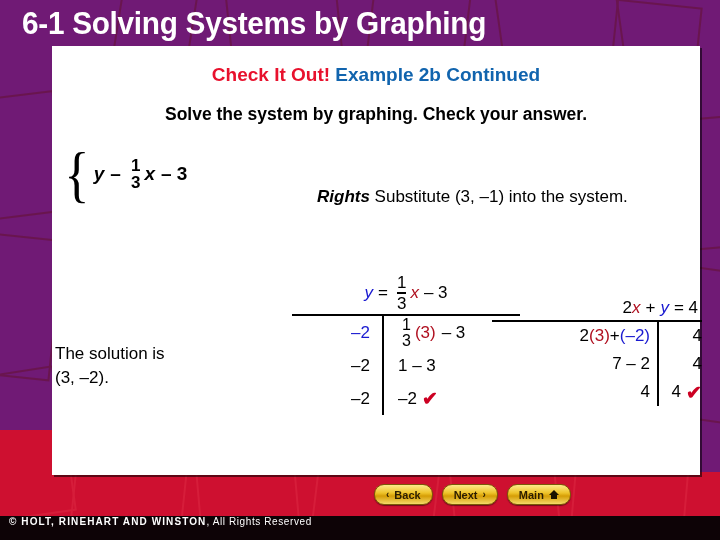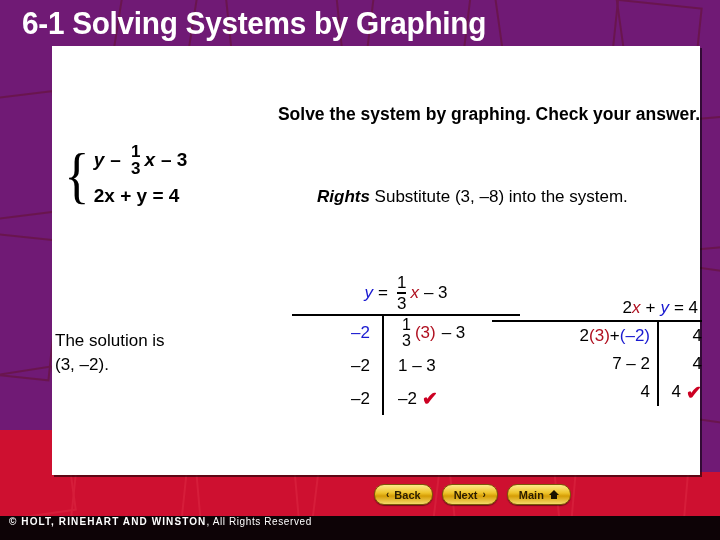--- a/index.html
+++ b/index.html
@@ -117,21 +117,21 @@
     font-family: "Liberation Sans", sans-serif;
   }
   .hdr-red { color: #e8112d; }
   .hdr-blue { color: #1164ae; }
 
   .instruction {
     position: absolute;
     left: 0;
     right: 0;
     top: 58px;
-    text-align: right;
+    text-align: center;
     font-size: 17.5px;
     font-weight: bold;
     color: #000000;
     white-space: nowrap;
     font-family: "Liberation Sans", sans-serif;
   }
 
   
   .system {
     position: absolute;
@@ -189,21 +189,21 @@
   }
   .check-note .kw {
     font-weight: bold;
     font-style: italic;
   }
 
   
   .solution {
     position: absolute;
     left: 3px;
-    top: 283px;
+    top: 296px;
     font-size: 17px;
     color: #000;
     line-height: 1.4;
     font-family: "Liberation Sans", sans-serif;
   }
 
   
   .check-table {
     position: absolute;
     font-family: "Liberation Sans", sans-serif;
@@ -354,44 +354,44 @@
       </g>
     </svg>
   </div>
 
   <div class="footer-bar">
     <div class="footer-text"><span class="caps">© HOLT, RINEHART AND WINSTON</span><span>, All Rights Reserved</span></div>
   </div>
 
   <div class="content-panel">
 
+    <div class="example-header">
+      <span class="hdr-red">Check It Out!</span><span class="hdr-blue"> Example 2b Continued</span>
+    </div>
 
     <div class="instruction">Solve the system by graphing. Check your answer.</div>
 
     <div class="system">
       <div class="brace">{</div>
       <div class="eqs">
         <div class="eq-row">
           <span class="itl">y</span>
           <span style="margin:0 6px">–</span>
           <span class="frac">
             <span class="num">1</span>
             <span class="den">3</span>
           </span>
           <span class="itl" style="margin-right:6px">x</span>
           <span>– 3</span>
         </div>
-        <div class="eq-row">
-          <span>2x + y = 4</span>
-        </div>
       </div>
     </div>
 
     <div class="check-note">
-      <span class="kw">Rights</span><span> Substitute (3, –8) into the system.</span>
+      <span class="kw">Rights</span><span> Substitute (3, –1) into the system.</span>
     </div>
 
     <div class="solution" style="white-space:pre-line;">The solution is
 (3, –2).</div>
 
     <div class="check-table" id="table1">
       <div class="ct-header">
         <span class="blue itl">y</span>
         <span style="margin:0 5px">=</span>
         <span class="frac bar">

